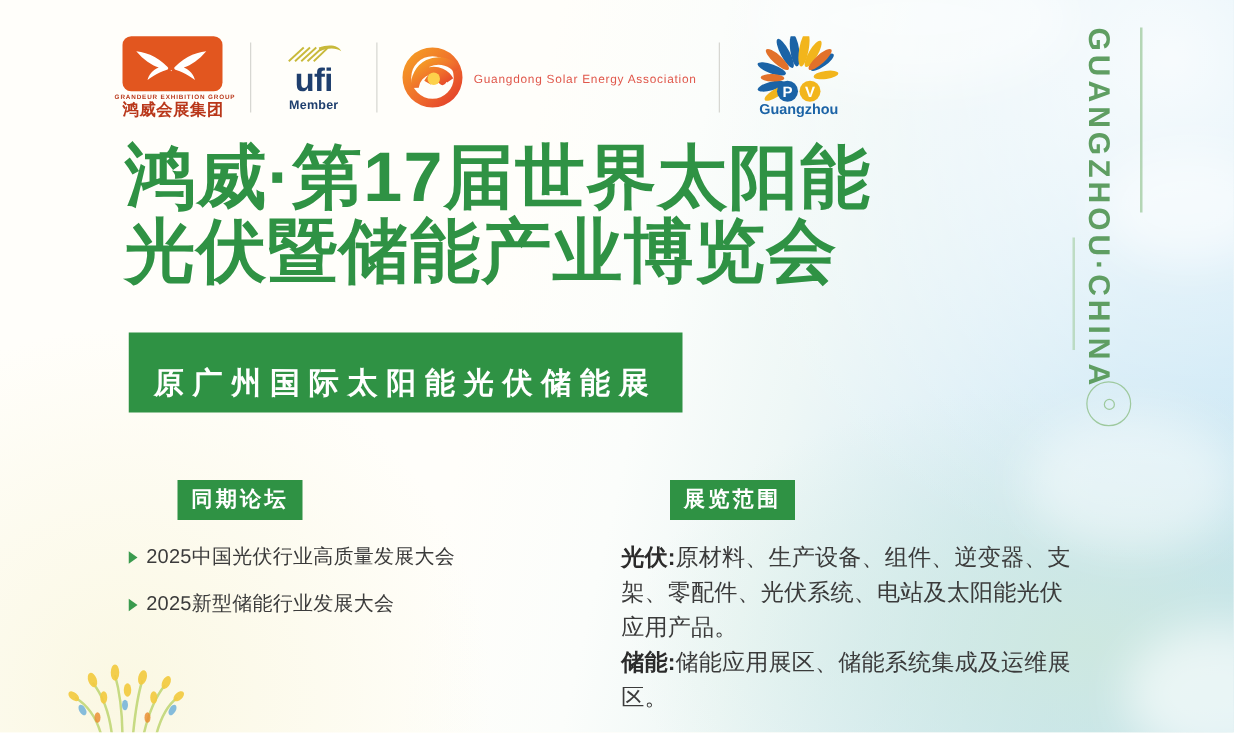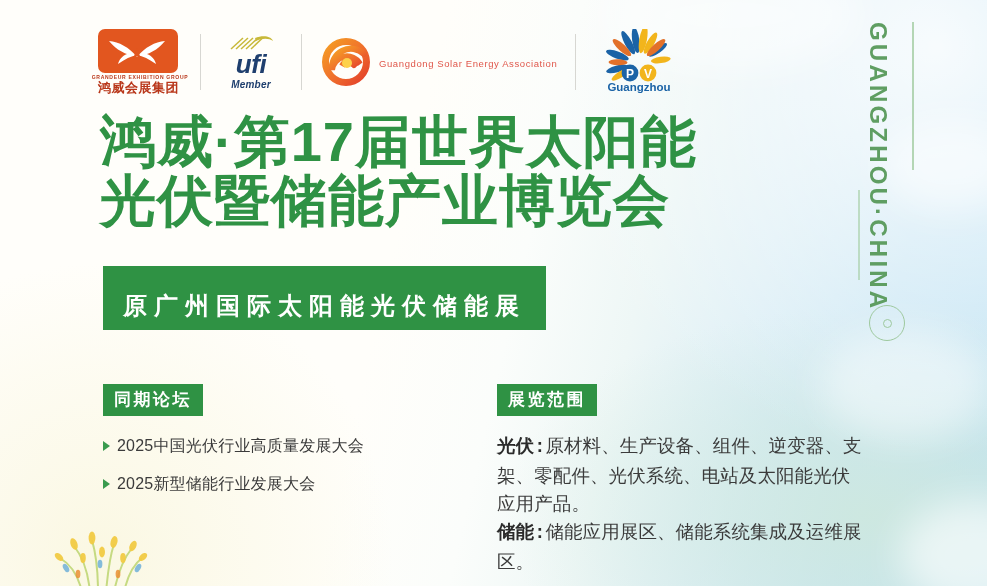--- a/index.html
+++ b/index.html
@@ -30,21 +30,21 @@
   .logo-cell{display:flex;align-items:center;justify-content:center;height:72px;}
   .divider{width:1px;height:56px;background:#d7d7d2;margin:0 18px;}
 
   
   .grandeur{display:flex;flex-direction:column;align-items:flex-start;width:84px;}
   .grandeur .mark{width:80px;height:44px;border-radius:7px;background:#e2561f;display:flex;align-items:center;justify-content:center;}
   .grandeur .en{font-size:4.4px;letter-spacing:.6px;color:#b9371a;margin-top:2px;font-weight:700;white-space:nowrap;transform:scale(1.15);}
   .grandeur .cn{font-size:13px;color:#b9371a;font-weight:800;letter-spacing:.5px;line-height:1.1;margin-top:1px;}
 
   
-  .ufi{display:flex;flex-direction:column;align-items:center;width:64px;font-style:italic;}
+  .ufi{display:flex;flex-direction:column;align-items:center;width:64px;}
   .ufi .swoosh{height:16px;width:48px;position:relative;}
   .ufi .ufitext{font-size:26px;line-height:26px;font-weight:700;color:#1f3f6e;letter-spacing:-.5px;}
   .ufi .member{font-size:10px;font-weight:700;color:#1f3f6e;letter-spacing:.2px;margin-top:2px;}
 
   
   .gdsea{display:flex;align-items:center;gap:7px;}
   .gdsea .swirl{width:52px;height:52px;flex:0 0 52px;}
   .gdsea .txtwrap{display:flex;flex-direction:column;}
   .gdsea .cn{font-size:25px;line-height:28px;color:#e0352b;font-weight:700;letter-spacing:4px;
      font-family:"DejaVu Serif",serif;white-space:nowrap;}
@@ -76,33 +76,34 @@
   .enline sup{font-size:15px;vertical-align:super;line-height:0;}
 
   
   .col-left{position:absolute;left:103px;top:384px;width:375px;}
   .col-right{position:absolute;left:497px;top:384px;width:370px;}
 
   .badge{
     display:inline-block;background:#2f9244;color:#fff;font-size:17px;font-weight:700;
     letter-spacing:2.5px;padding:4px 11px 5px 11px;white-space:nowrap;
     font-family:"DejaVu Serif",serif;
+    margin-left:39px;
   }
 
   .bullets{margin-top:17px;}
   .bullet{display:flex;align-items:flex-start;margin-bottom:13px;}
   .tri{
     flex:0 0 auto;margin-top:8px;margin-right:7px;width:0;height:0;
     border-left:7px solid #3a9b4e;border-top:5px solid transparent;border-bottom:5px solid transparent;
   }
   .btext{font-size:16px;line-height:25px;color:#3b3b3b;letter-spacing:.2px;}
 
   .scope{margin-top:16px;font-size:18.5px;line-height:28px;color:#3b3b3b;letter-spacing:.1px;}
   .scope p{margin:0;}
-  .scope b{font-weight:800;color:#2b2b2b;font-family:Liberation Mono, monospace;}
+  .scope b{font-weight:800;color:#2b2b2b;}
 
   
   .vrule{position:absolute;left:912px;top:22px;width:2px;height:148px;background:#a8cfa8;opacity:.85;}
   .vrule2{position:absolute;left:858px;top:190px;width:2px;height:90px;background:#a8cfa8;opacity:.65;}
   .vtext{
     position:absolute;left:862px;top:22px;width:30px;height:290px;
     color:#5f9e62;font-size:24px;font-weight:700;letter-spacing:3.2px;
     writing-mode:vertical-rl;white-space:nowrap;
   }
   .vcircle{

